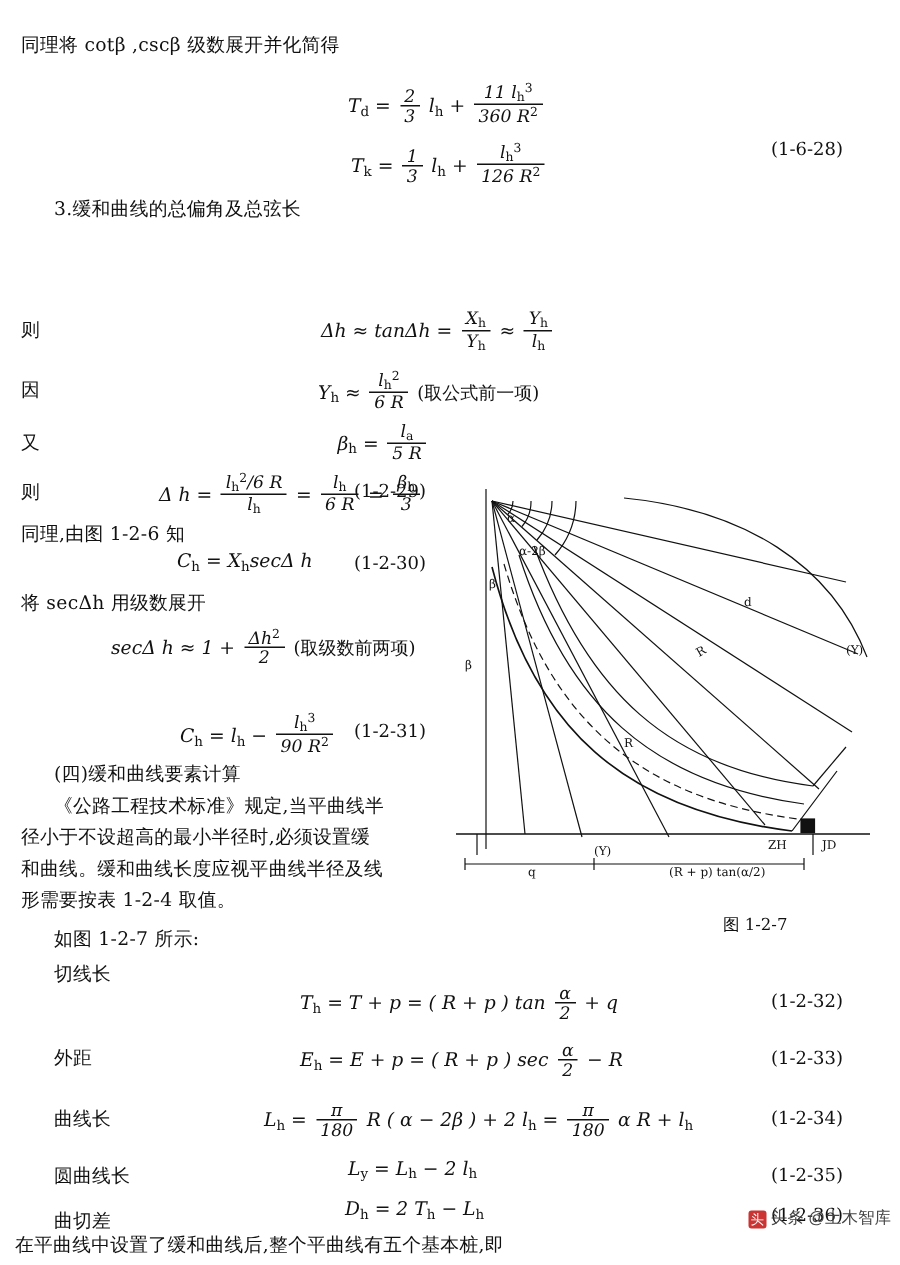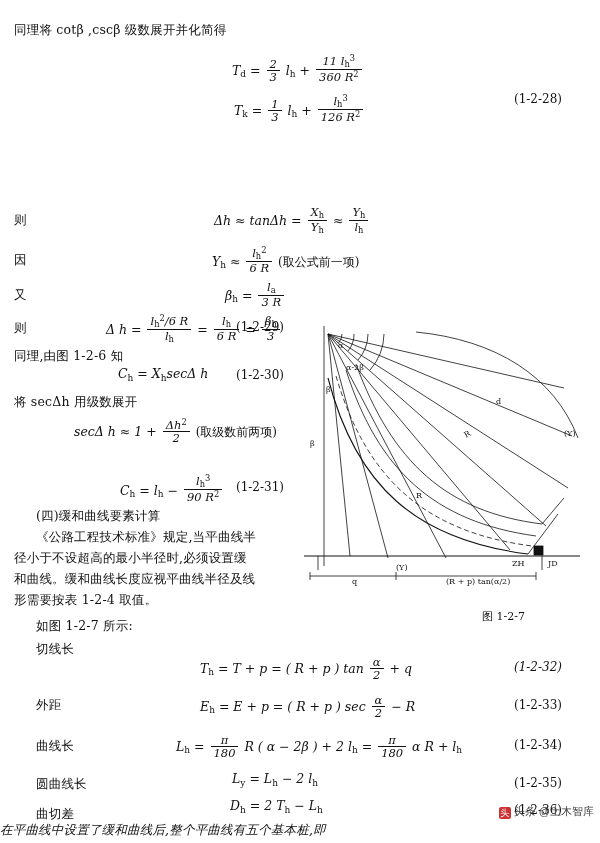--- a/index.html
+++ b/index.html
@@ -37,49 +37,50 @@
 <div class="page">
 
   <div class="line txt" style="left:14px;top:22px;">同理将 cotβ ,cscβ 级数展开并化简得</div>
 
   <div class="line eq" style="left:232px;top:54px;">
     T<span class="sub">d</span> =
     <span class="frac"><span class="n">2</span><span class="d">3</span></span>
     l<span class="sub">h</span> +
     <span class="frac"><span class="n">11 l<span class="sub">h</span><span class="sup">3</span></span><span class="d">360 R<span class="sup">2</span></span></span>
   </div>
-  <div class="line tag" style="left:514px;top:92px;">(1-2-28)</div>
+  <div class="line tag" style="left:514px;top:92px;">(1-6-28)</div>
 
   <div class="line eq" style="left:234px;top:94px;">
     T<span class="sub">k</span> =
     <span class="frac"><span class="n">1</span><span class="d">3</span></span>
     l<span class="sub">h</span> +
     <span class="frac"><span class="n">l<span class="sub">h</span><span class="sup">3</span></span><span class="d">126 R<span class="sup">2</span></span></span>
   </div>
 
+  <div class="line txt" style="left:36px;top:131px;">3.缓和曲线的总偏角及总弦长</div>
 
   <div class="line txt" style="left:14px;top:212px;">则</div>
   <div class="line eq" style="left:214px;top:206px;">
     Δh ≈ tanΔh =
     <span class="frac"><span class="n">X<span class="sub">h</span></span><span class="d">Y<span class="sub">h</span></span></span>
     ≈
     <span class="frac"><span class="n">Y<span class="sub">h</span></span><span class="d">l<span class="sub">h</span></span></span>
   </div>
 
   <div class="line txt" style="left:14px;top:252px;">因</div>
   <div class="line eq" style="left:212px;top:246px;">
     Y<span class="sub">h</span> ≈
     <span class="frac"><span class="n">l<span class="sub">h</span><span class="sup">2</span></span><span class="d">6 R</span></span>
     <span class="tag">(取公式前一项)</span>
   </div>
 
   <div class="line txt" style="left:14px;top:287px;">又</div>
   <div class="line eq" style="left:225px;top:281px;">
     β<span class="sub">h</span> =
-    <span class="frac"><span class="n">l<span class="sub">a</span></span><span class="d">3 R</span></span>
+    <span class="frac"><span class="n">l<span class="sub">a</span></span><span class="d">5 R</span></span>
   </div>
 
   <div class="line txt" style="left:14px;top:320px;">则</div>
   <div class="line eq" style="left:106px;top:314px;">
     Δ h =
     <span class="frac"><span class="n">l<span class="sub">h</span><span class="sup">2</span>/6 R</span><span class="d">l<span class="sub">h</span></span></span>
     =
     <span class="frac"><span class="n">l<span class="sub">h</span></span><span class="d">6 R</span></span>
     =
     <span class="frac"><span class="n">β<span class="sub">h</span></span><span class="d">3</span></span>
@@ -113,21 +114,21 @@
   <div class="line txt" style="left:14px;top:592px;">形需要按表 1-2-4 取值。</div>
 
   <div class="line txt" style="left:36px;top:618px;">如图 1-2-7 所示:</div>
 
   <div class="line txt" style="left:36px;top:641px;">切线长</div>
   <div class="line eq" style="left:200px;top:656px;">
     T<span class="sub">h</span> = T + p = ( R + p ) tan
     <span class="frac"><span class="n">α</span><span class="d">2</span></span>
     + q
   </div>
-  <div class="line tag" style="left:514px;top:660px;font-style:italic;">(1-2-32)</div>
+  <div class="line tag" style="left:514px;top:660px;">(1-2-32)</div>
 
   <div class="line txt" style="left:36px;top:697px;">外距</div>
   <div class="line eq" style="left:200px;top:694px;">
     E<span class="sub">h</span> = E + p = ( R + p ) sec
     <span class="frac"><span class="n">α</span><span class="d">2</span></span>
     − R
   </div>
   <div class="line tag" style="left:514px;top:698px;text-align:right;">(1-2-33)</div>
 
   <div class="line txt" style="left:36px;top:738px;">曲线长</div>
@@ -145,21 +146,21 @@
     L<span class="sub">y</span> = L<span class="sub">h</span> − 2 l<span class="sub">h</span>
   </div>
   <div class="line tag" style="left:514px;top:776px;">(1-2-35)</div>
 
   <div class="line txt" style="left:36px;top:806px;">曲切差</div>
   <div class="line eq" style="left:230px;top:798px;">
     D<span class="sub">h</span> = 2 T<span class="sub">h</span> − L<span class="sub">h</span>
   </div>
   <div class="line tag" style="left:514px;top:803px;">(1-2-36)</div>
 
-  <div class="line txt" style="left:0;top:822px;font-style:italic;">在平曲线中设置了缓和曲线后,整个平曲线有五个基本桩,即</div>
+  <div class="line txt" style="left:10px;top:822px;">在平曲线中设置了缓和曲线后,整个平曲线有五个基本桩,即</div>
 
   <div class="figure">
     <svg width="292" height="282" viewBox="0 0 292 282">
       <g stroke="#111" fill="none" stroke-width="0.8">
 
         <line x1="8" y1="238" x2="284" y2="238" stroke-width="1"></line>
 
         <line x1="28" y1="8" x2="28" y2="248"></line>
 
         <line x1="32" y1="16" x2="268" y2="70"></line>

